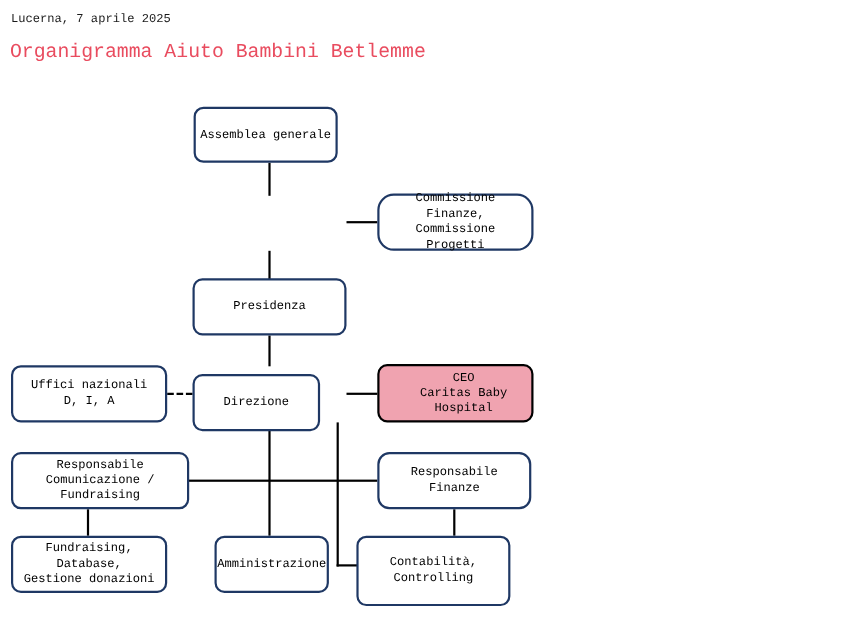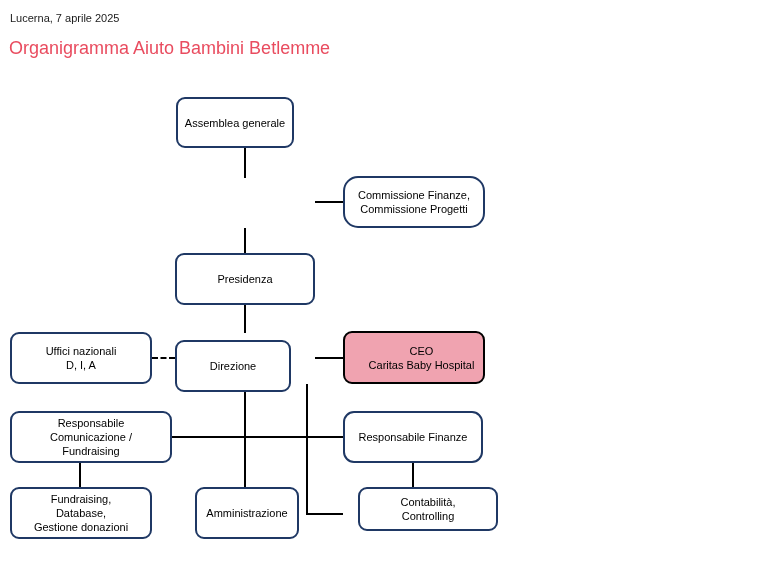--- a/index.html
+++ b/index.html
@@ -1,21 +1,21 @@
 <!DOCTYPE html>
 <html style="--title-color: #E94C5F; --box-border: #1F3864; --highlight-fill: #F0A3B0; --connector: #000000;"><head>
 <meta charset="utf-8">
 <style>
   html, body { margin: 0; padding: 0; background: #ffffff; }
   .canvas {
     position: relative;
     width: 767px;
     height: 575px;
     background: #ffffff;
-    font-family: Liberation Sans, sans-serif;
+    font-family: Liberation Mono, monospace;
     overflow: hidden;
   }
   .date {
     position: absolute;
     left: 10px;
     top: 12px;
     font-size: 11px;
     color: #1a1a1a;
     white-space: nowrap;
   }
@@ -73,33 +73,33 @@
   <div class="edge" style="left:244px; top:305px; width:2px; height:28px;"></div>
   <div class="edge dashed" style="left:152px; top:357px; width:23px;"></div>
   <div class="edge" style="left:315px; top:357px; width:28px; height:2px;"></div>
   <div class="edge" style="left:244px; top:384px; width:2px; height:103px;"></div>
   <div class="edge" style="left:306px; top:384px; width:2px; height:131px;"></div>
   <div class="edge" style="left:306px; top:513px; width:37px; height:2px;"></div>
   <div class="edge" style="left:152px; top:436px; width:191px; height:2px;"></div>
   <div class="edge" style="left:79px; top:463px; width:2px; height:24px;"></div>
   <div class="edge" style="left:412px; top:463px; width:2px; height:24px;"></div>
 
-  <div class="node" style="left:176px; top:97px; width:118px; height:51px;">Assemblea generale</div>
+  <div class="node" style="left:176px; top:97px; width:131px; height:51px;">Assemblea generale</div>
   <div class="node" style="left:343px; top:176px; width:142px; height:52px;border-radius:15px;">Commissione Finanze,
 Commissione Progetti</div>
   <div class="node" style="left:175px; top:253px; width:140px; height:52px;">Presidenza</div>
   <div class="node" style="left:10px; top:332px; width:142px; height:52px;">Uffici nazionali
 D, I, A</div>
   <div class="node" style="left:175px; top:340px; width:116px; height:52px;">Direzione</div>
   <div class="node highlight" style="left:343px; top:331px; width:142px; height:53px;">CEO
 Caritas Baby Hospital</div>
   <div class="node" style="left:10px; top:411px; width:162px; height:52px;">Responsabile
 Comunicazione /
 Fundraising</div>
   <div class="node" style="left:343px; top:411px; width:140px; height:52px;border-radius:11px;">Responsabile Finanze</div>
   <div class="node" style="left:10px; top:487px; width:142px; height:52px;">Fundraising,
 Database,
 Gestione donazioni</div>
   <div class="node" style="left:195px; top:487px; width:104px; height:52px;">Amministrazione</div>
-  <div class="node" style="left:358px; top:487px; width:140px; height:44px;">Contabilità,
+  <div class="node" style="left:324px; top:487px; width:140px; height:64px;">Contabilità,
 Controlling</div>
 
 </div>
 
 </body></html>

